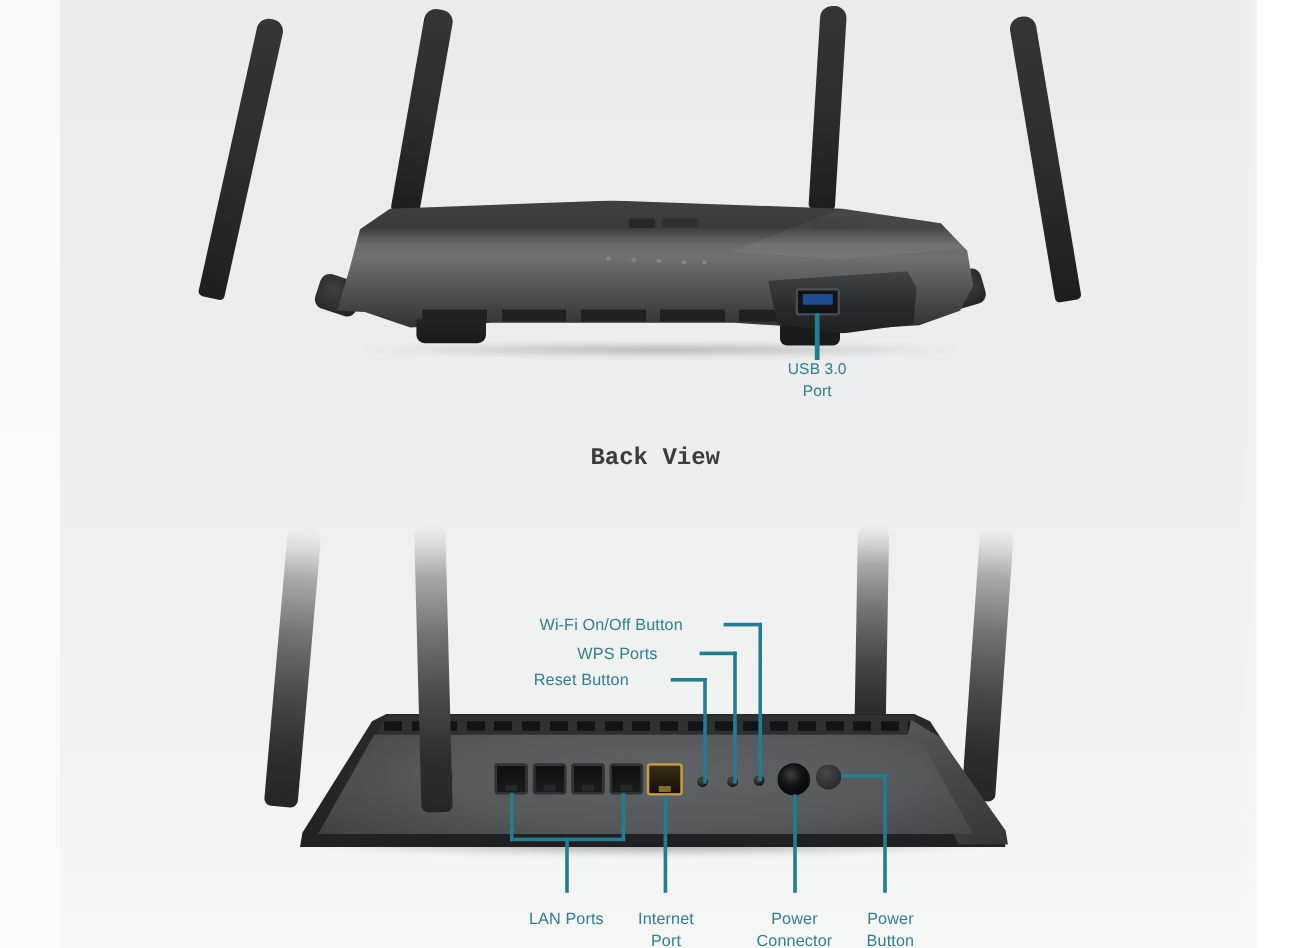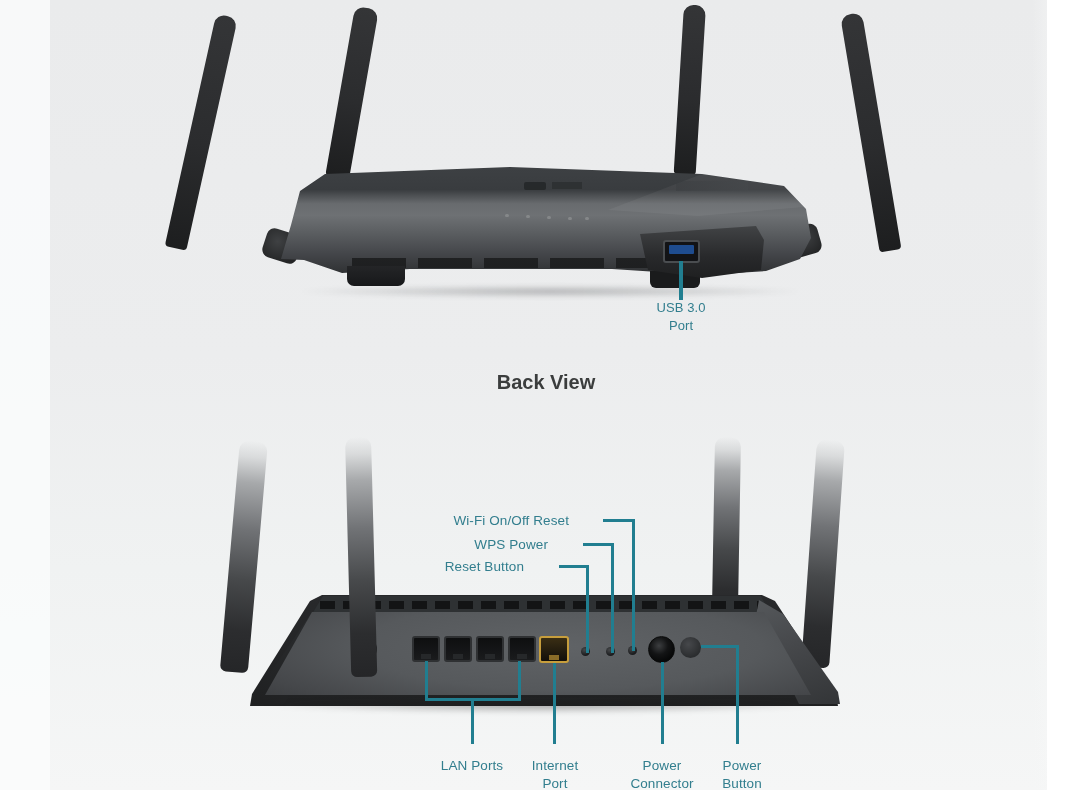--- a/index.html
+++ b/index.html
@@ -107,21 +107,21 @@
   .lan-h{left:425px;top:698px;width:96px;height:3px;}
   .lan-v{left:471px;top:698px;width:3px;height:46px;}
   .wan-v{left:553px;top:663px;width:3px;height:81px;}
   .pc-v{left:661px;top:662px;width:3px;height:82px;}
   .pb-h{left:701px;top:645px;width:38px;height:3px;}
   .pb-v{left:736px;top:645px;width:3px;height:99px;}
 
   
   .lbl{color:var(--text);font-size:13.5px;letter-spacing:.1px;z-index:11;white-space:nowrap;}
   .usb-label{left:631px;top:299px;width:100px;text-align:center;font-size:13px;line-height:18px;}
-  .title{left:441px;top:371px;width:210px;text-align:center;color:var(--title);font-size:20px;font-weight:700;z-index:11;}
+  .title{left:441px;top:371px;width:210px;text-align:center;color:var(--title);font-size:20px;font-weight:700;z-index:11;font-family:Liberation Mono, monospace;}
   .wifi-label{right:478px;top:513px;}
   .wps-label{right:499px;top:537px;}
   .rst-label{right:523px;top:559px;}
   .port-label{top:746px;width:120px;text-align:center;line-height:18px;margin-top:11px;}
   .lan-label{left:412px;} .wanp-label{left:495px;} .pc-label{left:602px;} .pb-label{left:682px;}
 </style>
 </head>
 <body>
 
 <div id="stage">
@@ -193,22 +193,22 @@
   <div class="cl rst-v"></div>
   <div class="cl lan-s1"></div>
   <div class="cl lan-s2"></div>
   <div class="cl lan-h"></div>
   <div class="cl lan-v"></div>
   <div class="cl wan-v"></div>
   <div class="cl pc-v"></div>
   <div class="cl pb-h"></div>
   <div class="cl pb-v"></div>
 
-  <div class="lbl wifi-label">Wi-Fi On/Off Reset</div>
-  <div class="lbl wps-label">WPS Power</div>
+  <div class="lbl wifi-label">Wi-Fi On/Off Button</div>
+  <div class="lbl wps-label">WPS Ports</div>
   <div class="lbl rst-label">Reset Button</div>
 
   <div class="lbl port-label lan-label">
     <span style="position:static;display:block;">LAN Ports</span>
     <span style="position:static;display:block;"></span>
   </div>
   <div class="lbl port-label wanp-label">
     <span style="position:static;display:block;">Internet</span>
     <span style="position:static;display:block;">Port</span>
   </div>

